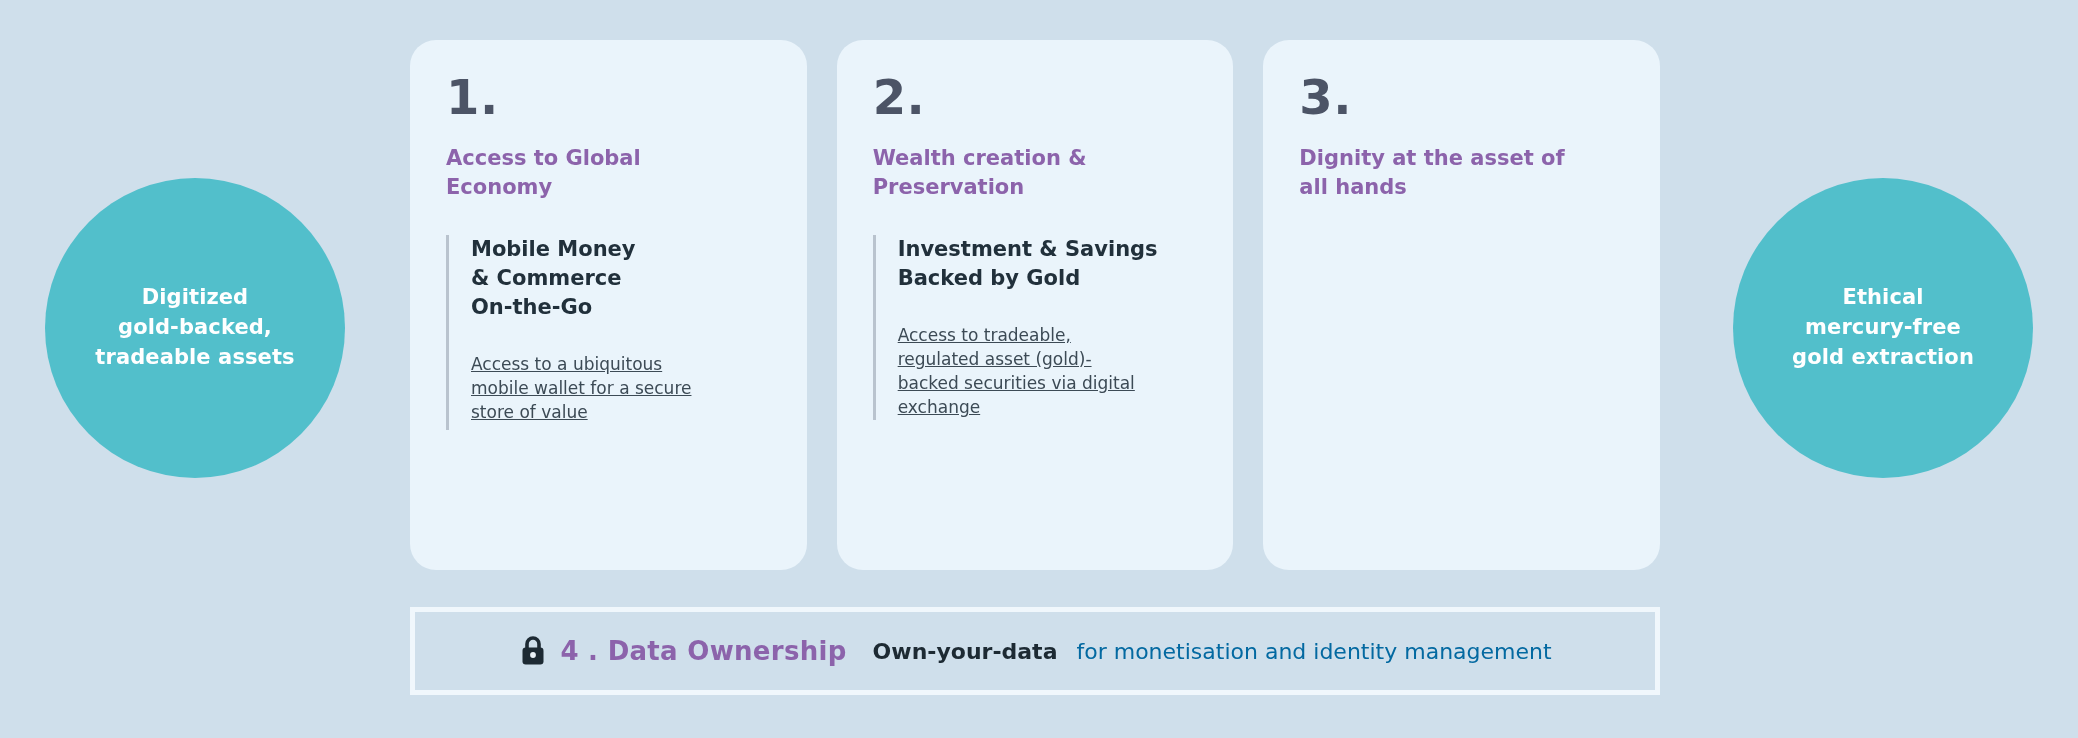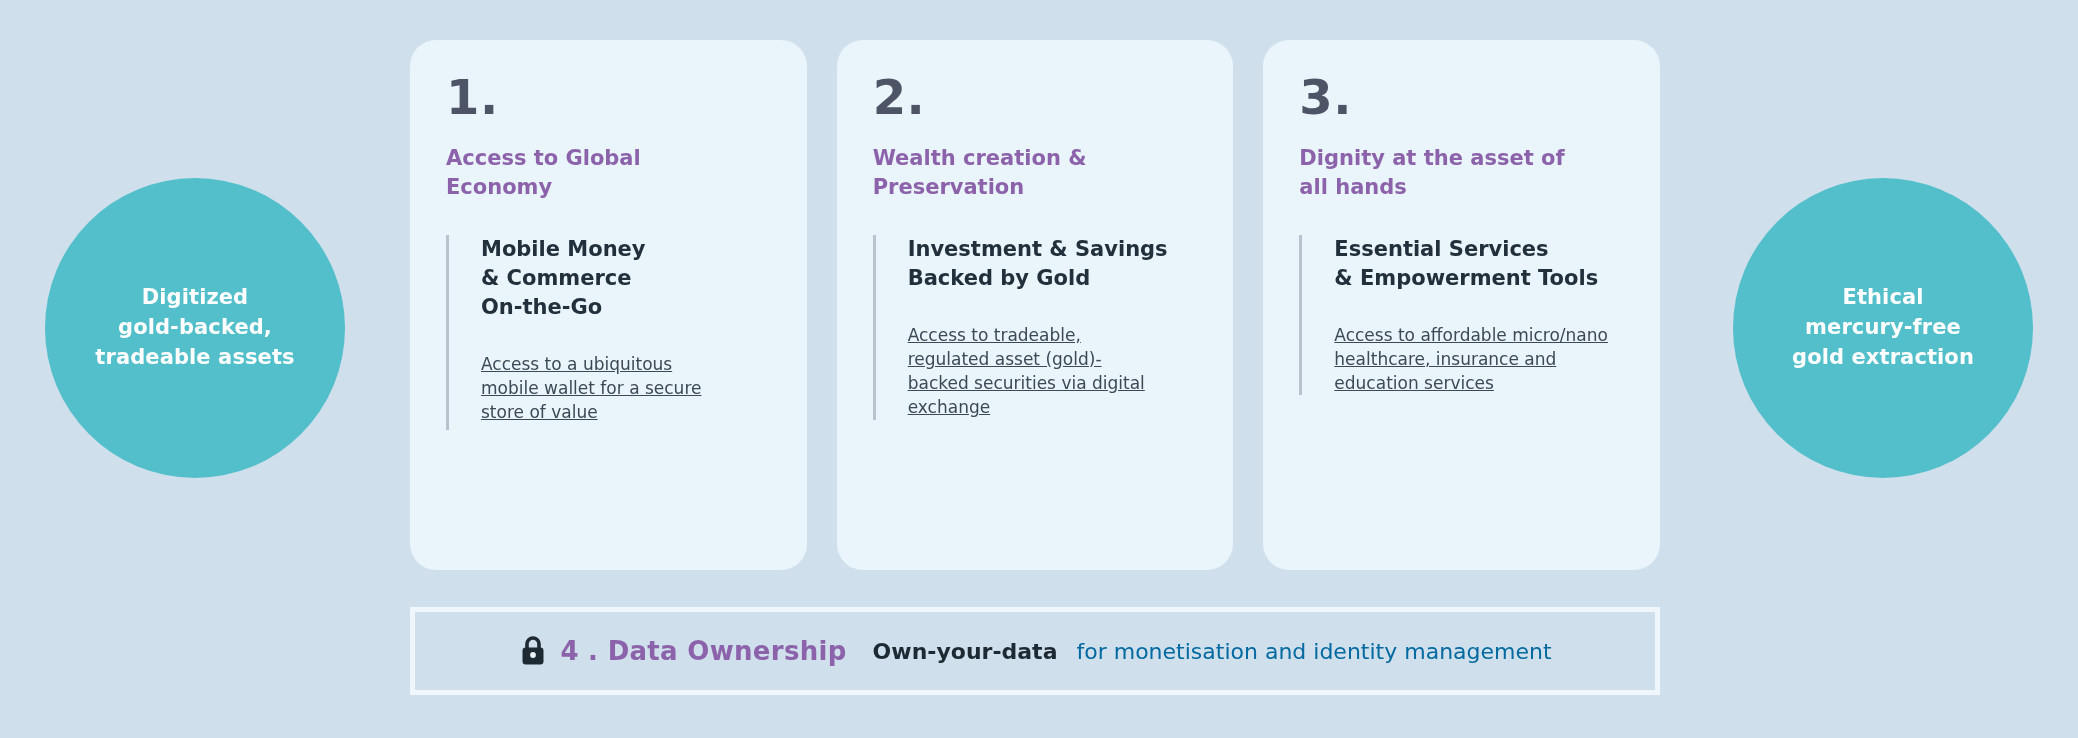--- a/index.html
+++ b/index.html
@@ -75,21 +75,21 @@
   .card-subtitle {
     font-size: 21px;
     font-weight: bold;
     color: #8c63ab;
     line-height: 1.34;
     margin: 0 0 34px 0;
     white-space: pre-line;
   }
   .card-body {
     border-left: 3px solid #b9c3ce;
-    padding-left: 32px;
+    padding-left: 22px;
   }
   .card-body-title {
     font-size: 21px;
     font-weight: bold;
     color: #21303b;
     line-height: 1.38;
     margin: 0 0 30px 0;
     white-space: pre-line;
   }
   .card-body-desc {
@@ -193,27 +193,20 @@
 regulated asset (gold)-
 backed securities via digital
 exchange</div>
       </div>
     </div>
 
     <div class="card card-3">
       <div class="card-number">3.</div>
       <div class="card-subtitle">Dignity at the asset of
 all hands</div>
-      <div class="card-body">
-        <div class="card-body-title">Essential Services
-&amp; Empowerment Tools</div>
-        <div class="card-body-desc">Access to affordable micro/nano
-healthcare, insurance and
-education services</div>
-      </div>
     </div>
 
   </div>
 
   <div class="circle circle-right">
     <div class="circle-text">Ethical
 mercury-free
 gold extraction</div>
   </div>
 

